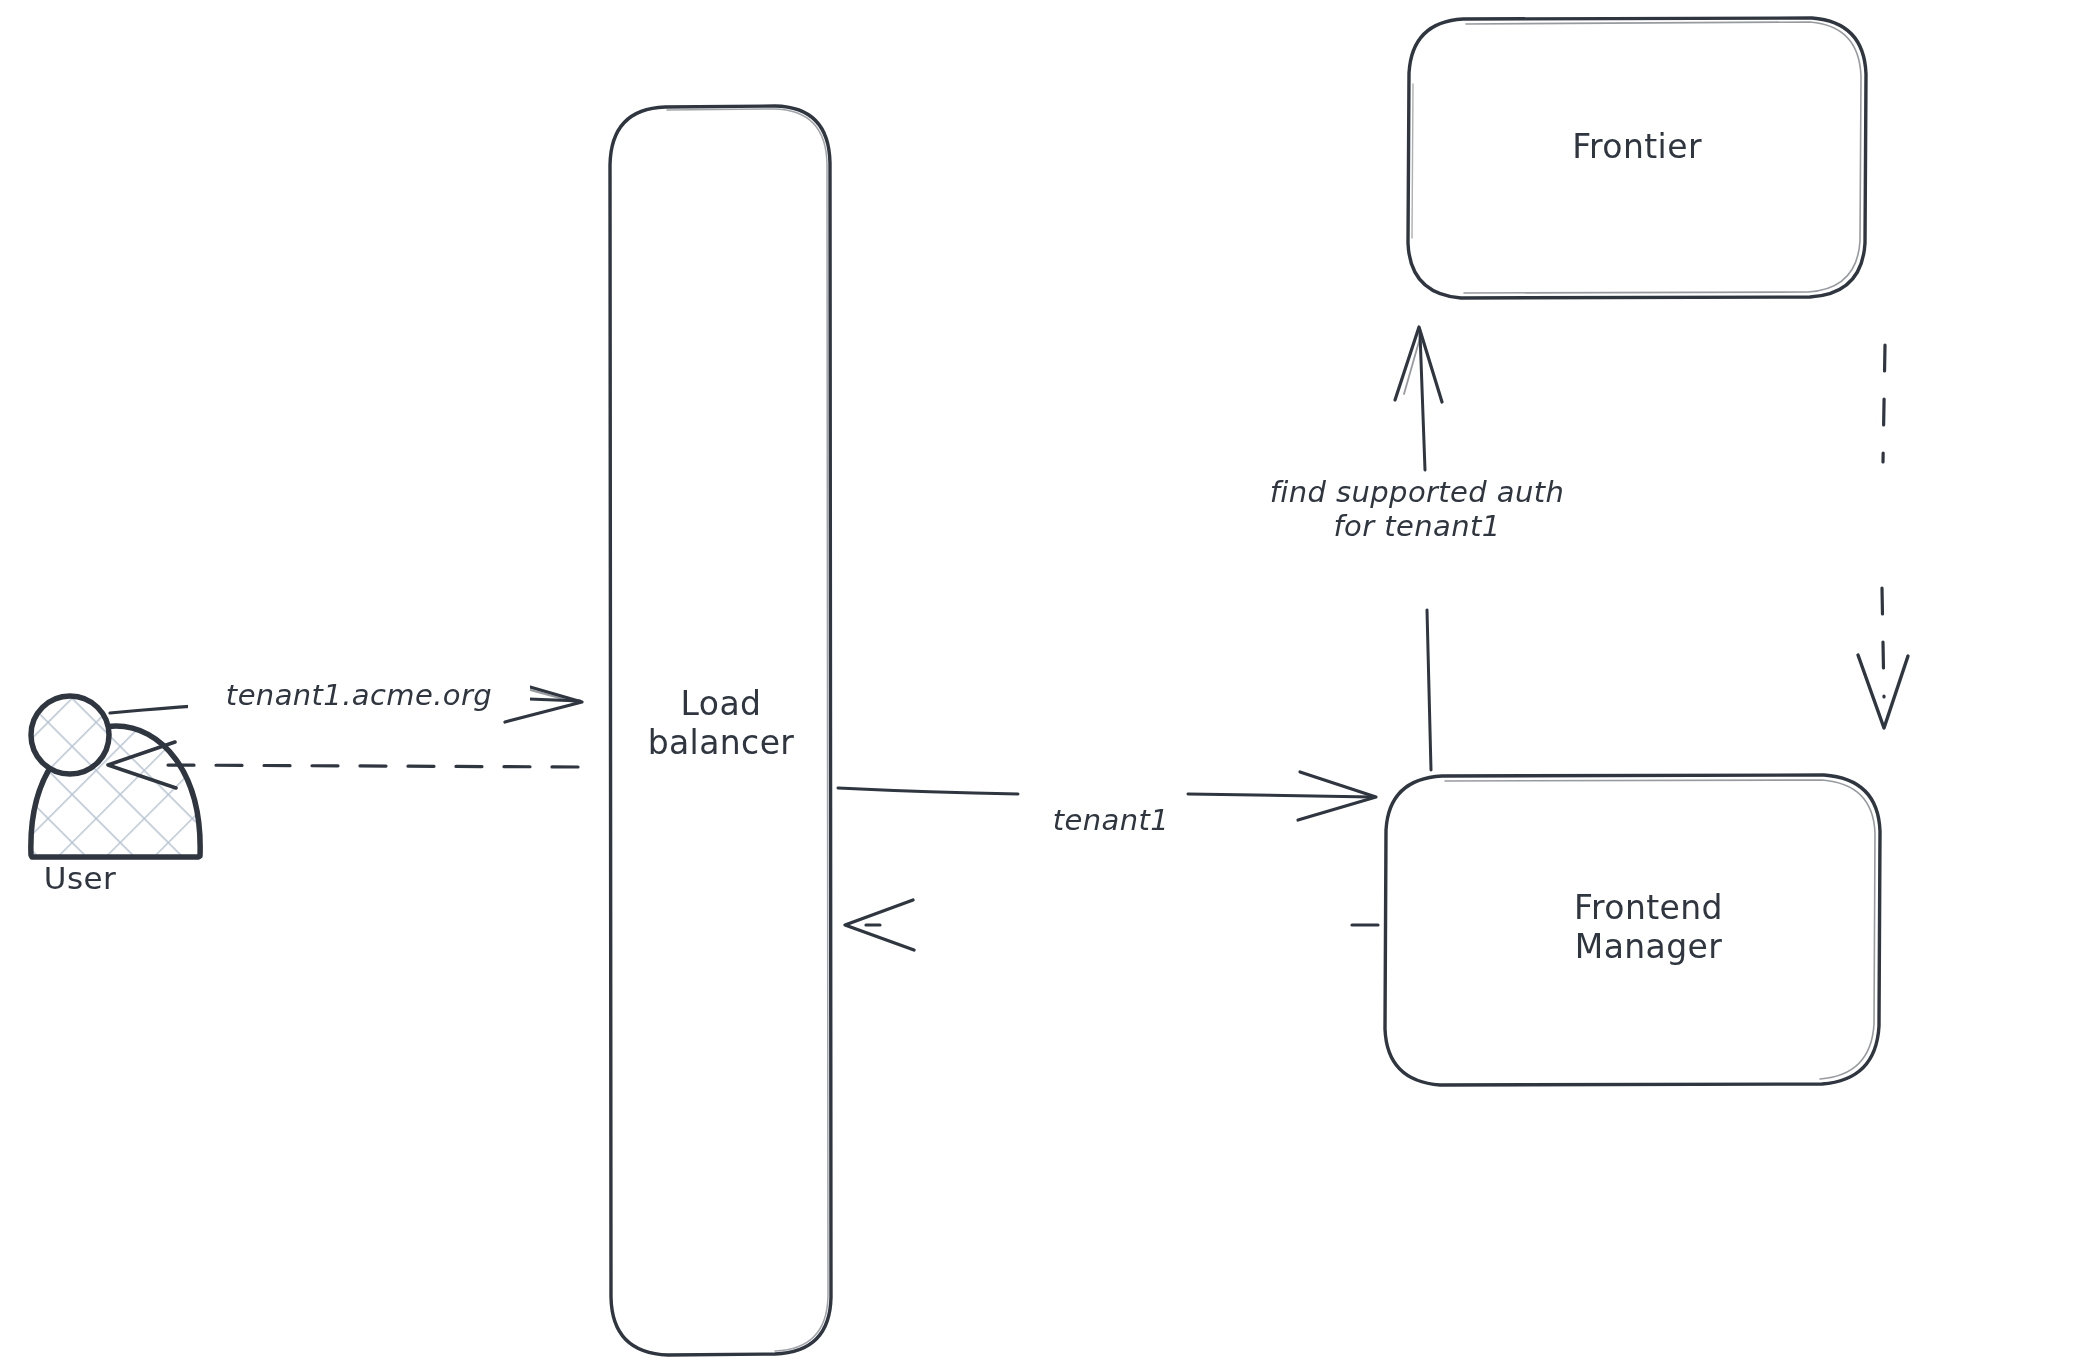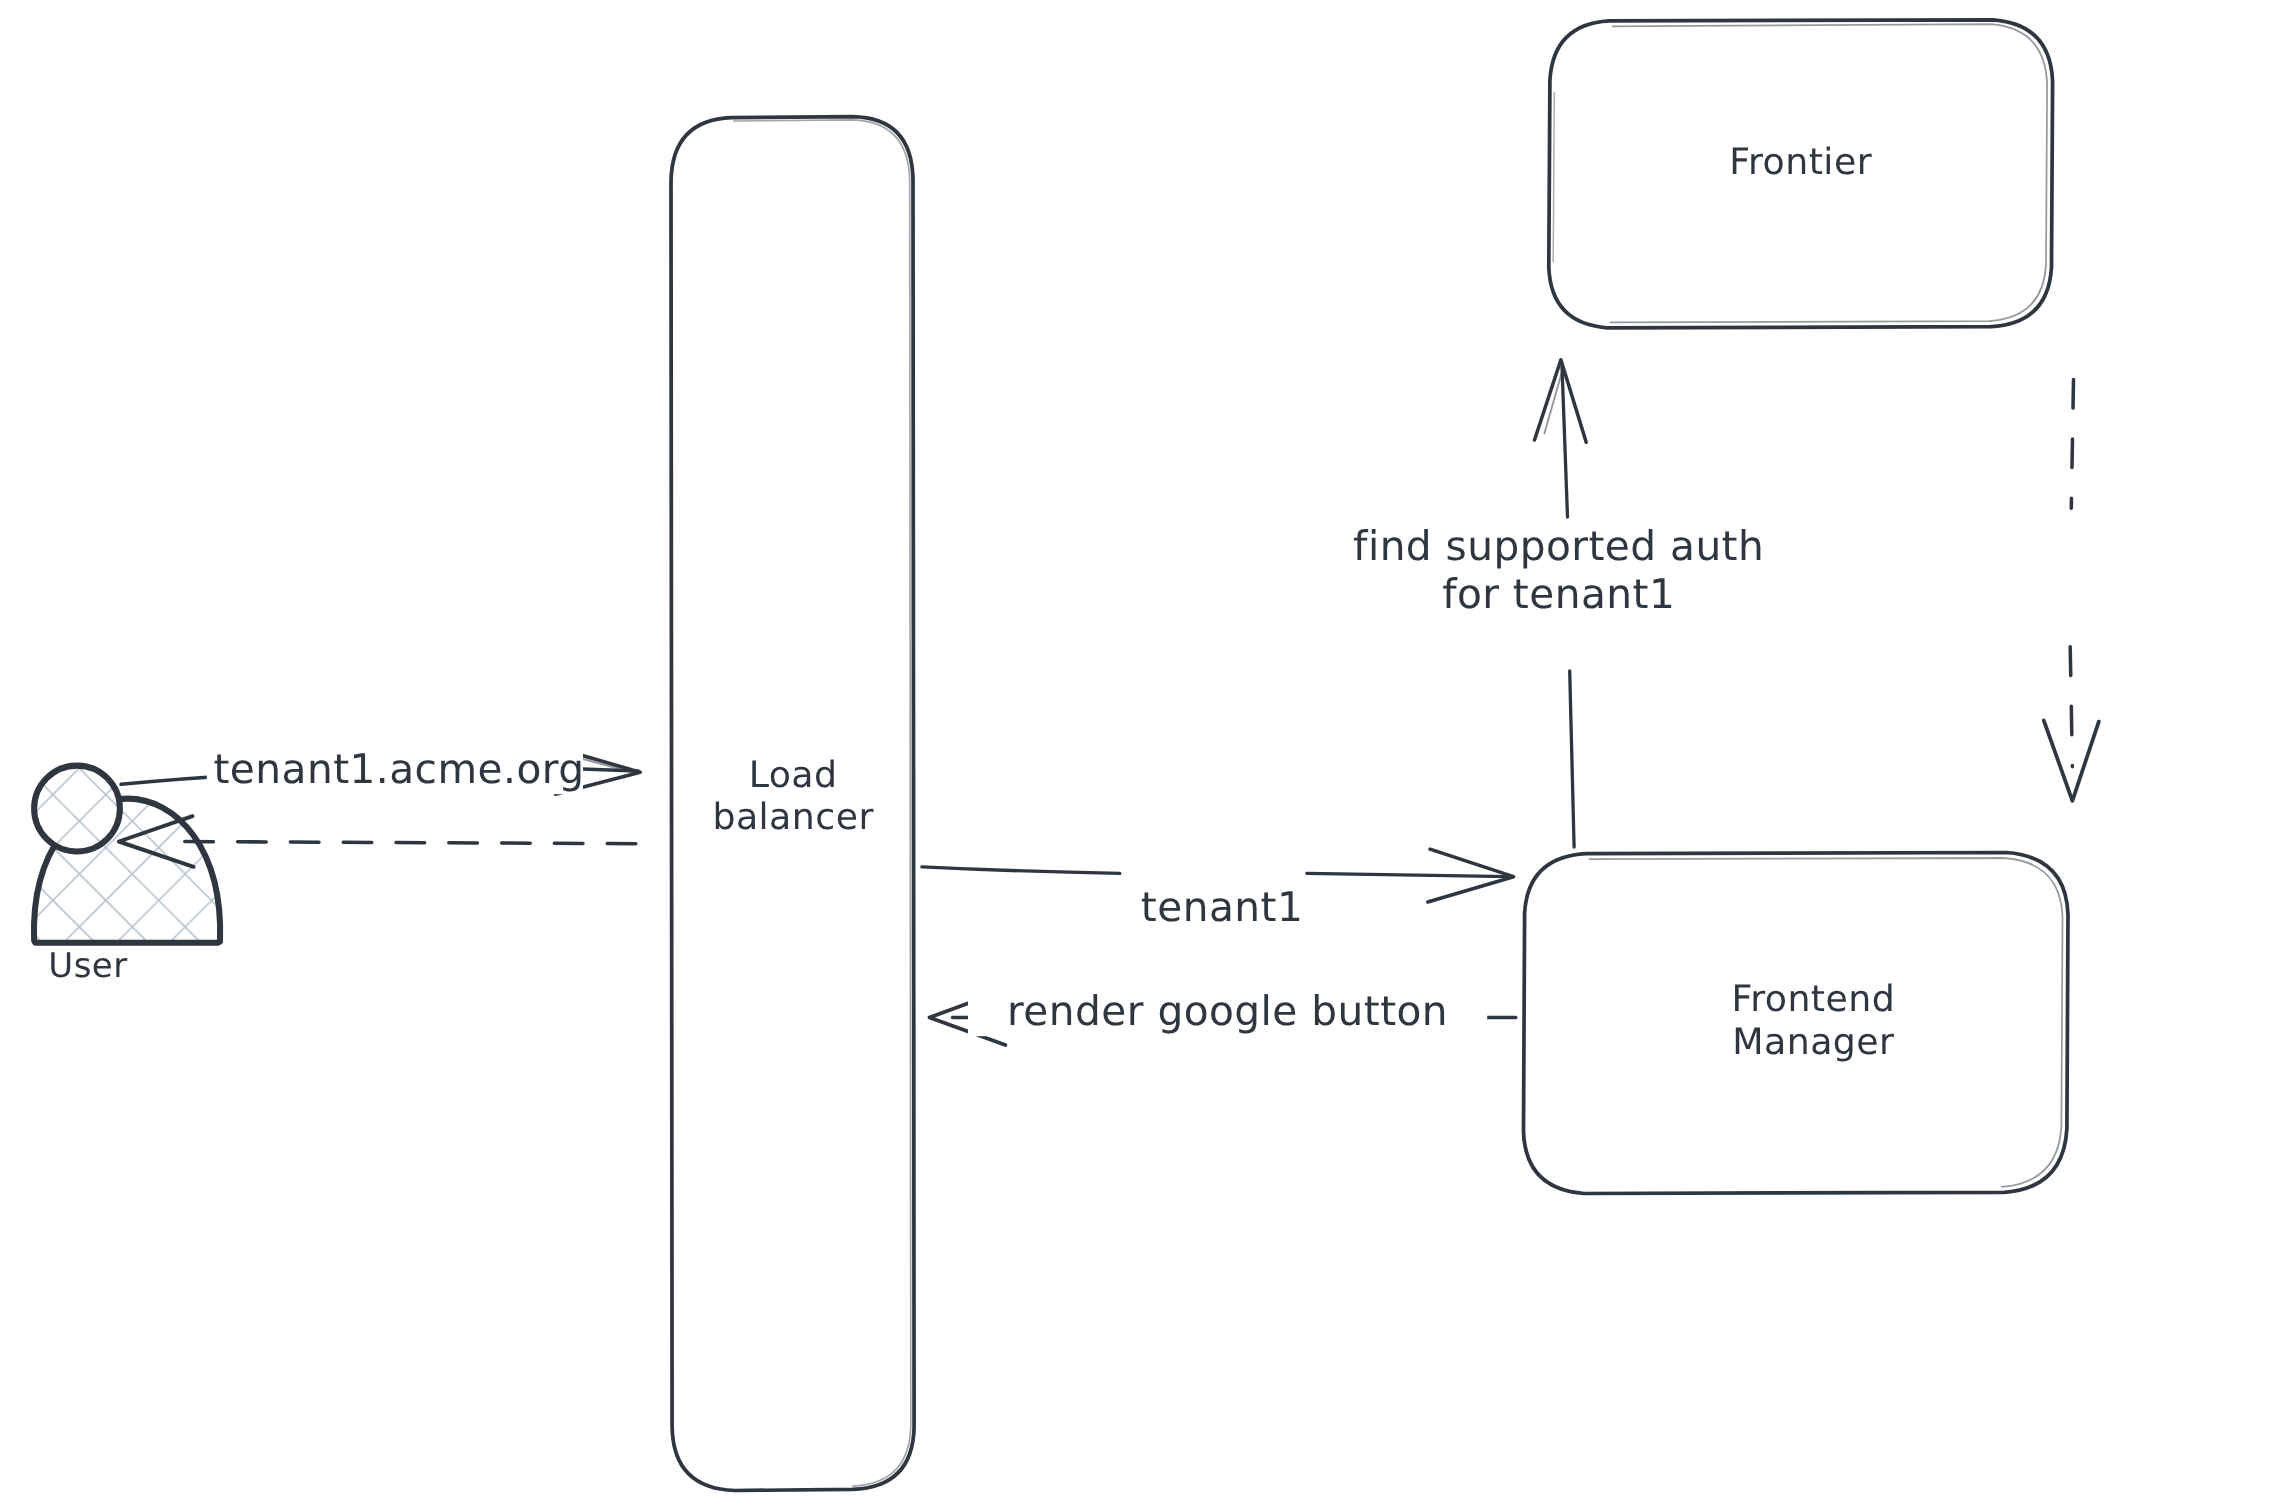--- a/index.html
+++ b/index.html
@@ -36,21 +36,22 @@
     text-align: center;
     white-space: pre-line;
     line-height: 1.18;
     letter-spacing: 0.4px;
     user-select: none;
   }
   .node-label {
     font-size: 33px;
   }
   .edge-label {
-    font-size: 37px;
+    font-size: 29px;
+    font-style: italic;
   }
   .actor-label {
     font-size: 31px;
   }
   .edge-label.on-line {
     background: #ffffff;
     padding: 0 6px;
   }
   .lbl-frontier   { left: 1408px; top: 128px;  width: 458px; }
   .lbl-lb         { left: 610px;  top: 685px;  width: 222px; }
@@ -153,19 +154,18 @@
 
   <div class="node-label lbl-fm">Frontend
 Manager</div>
 
   <div class="actor-label lbl-user">User</div>
 
   <div class="edge-label on-line lbl-tenant-url">tenant1.acme.org</div>
 
   <div class="edge-label on-line lbl-tenant1">tenant1</div>
 
-  <div class="edge-label on-line lbl-render">render google button</div>
 
   <div class="edge-label lbl-findauth">find supported auth
 for tenant1</div>
 
 
 </div>
 
 </body></html>

